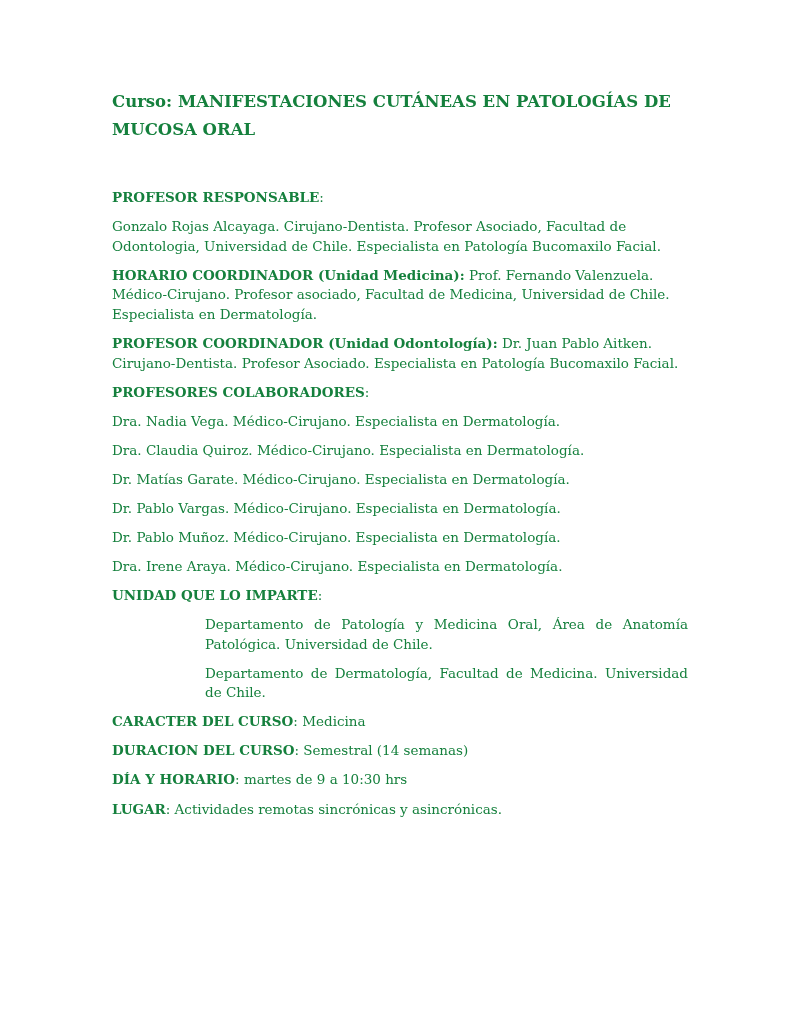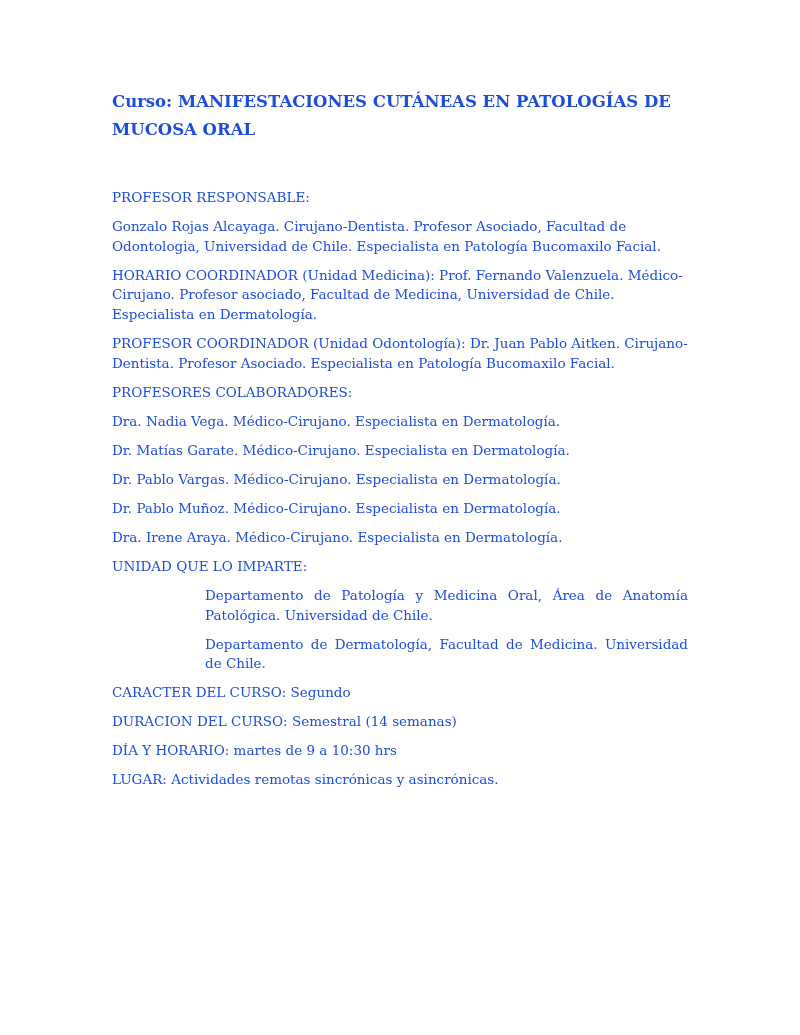--- a/index.html
+++ b/index.html
@@ -6,33 +6,33 @@
   .page {
     width: 800px;
     min-height: 1035px;
     margin: 0 auto;
     background: #ffffff;
     box-sizing: border-box;
     padding: 88px 112px 40px 112px;
     font-family: "DejaVu Serif", serif;
     font-size: 13.5px;
     line-height: 1.45;
-    color: #1d4ed8;
+    color: #15803d;
   }
   .doc-title {
     font-size: 16.5px;
     font-weight: bold;
     line-height: 1.7;
     margin: 0 0 44px 0;
   }
   p { margin: 0 0 9.5px 0; }
   .para { margin-bottom: 9.5px; }
   .heading-para { margin-bottom: 9.5px; }
   .gap-top { margin-top: 8px; }
-  .label { font-weight: normal; }
+  .label { font-weight: bold; }
   .indent-block {
     margin-left: 93px;
     text-align: justify;
   }
 </style>
 </head>
 <body>
 
 <div class="page">
 
@@ -42,32 +42,33 @@
 
   <p class="para">Gonzalo Rojas Alcayaga. Cirujano-Dentista. Profesor Asociado, Facultad de Odontologia, Universidad de Chile. Especialista en Patología Bucomaxilo Facial.</p>
 
   <p class="para"><span class="label">HORARIO COORDINADOR (Unidad Medicina):</span><span> Prof. Fernando Valenzuela. Médico-Cirujano. Profesor asociado, Facultad de Medicina, Universidad de Chile. Especialista en Dermatología.</span></p>
 
   <p class="para"><span class="label">PROFESOR COORDINADOR (Unidad Odontología):</span><span> Dr. Juan Pablo Aitken. Cirujano-Dentista. Profesor Asociado. Especialista en Patología Bucomaxilo Facial.</span></p>
 
   <p class="heading-para gap-top"><span class="label">PROFESORES COLABORADORES</span><span>:</span></p>
 
   <p class="para">Dra. Nadia Vega. Médico-Cirujano. Especialista en Dermatología.</p>
+  <p class="para">Dra. Claudia Quiroz. Médico-Cirujano. Especialista en Dermatología.</p>
   <p class="para">Dr. Matías Garate. Médico-Cirujano. Especialista en Dermatología.</p>
   <p class="para">Dr. Pablo Vargas. Médico-Cirujano. Especialista en Dermatología.</p>
   <p class="para">Dr. Pablo Muñoz.  Médico-Cirujano. Especialista en Dermatología.</p>
   <p class="para">Dra. Irene Araya.  Médico-Cirujano. Especialista en Dermatología.</p>
 
   <p class="heading-para"><span class="label">UNIDAD QUE LO IMPARTE</span><span>:</span></p>
 
   <p class="para indent-block">Departamento de Patología y Medicina Oral, Área de Anatomía Patológica. Universidad de Chile.</p>
   <p class="para indent-block">Departamento de Dermatología, Facultad de Medicina. Universidad de Chile.</p>
 
 
-  <p class="para"><span class="label">CARACTER DEL CURSO</span><span>: Segundo</span></p>
+  <p class="para"><span class="label">CARACTER DEL CURSO</span><span>: Medicina</span></p>
 
 
   <p class="para"><span class="label">DURACION DEL CURSO</span><span>: Semestral (14 semanas)</span></p>
 
   <p class="para"><span class="label">DÍA Y HORARIO</span><span>: martes de 9 a 10:30 hrs</span></p>
 
   <p class="para"><span class="label">LUGAR</span><span>: Actividades remotas sincrónicas y asincrónicas.</span></p>
 
 </div>
 

